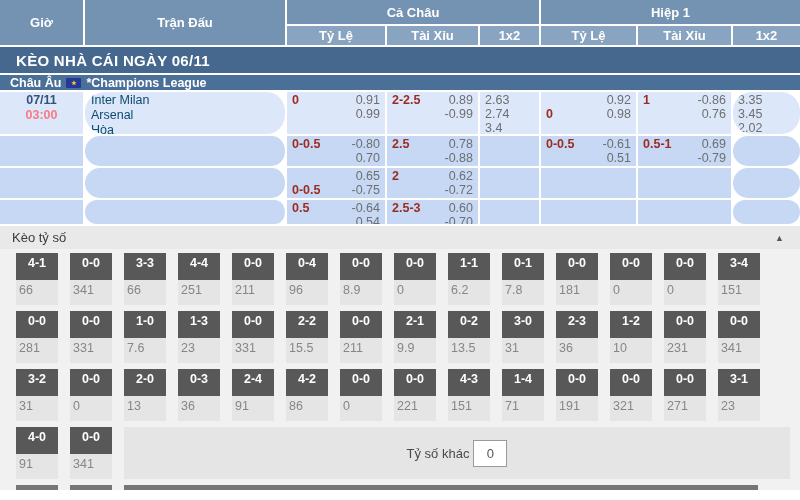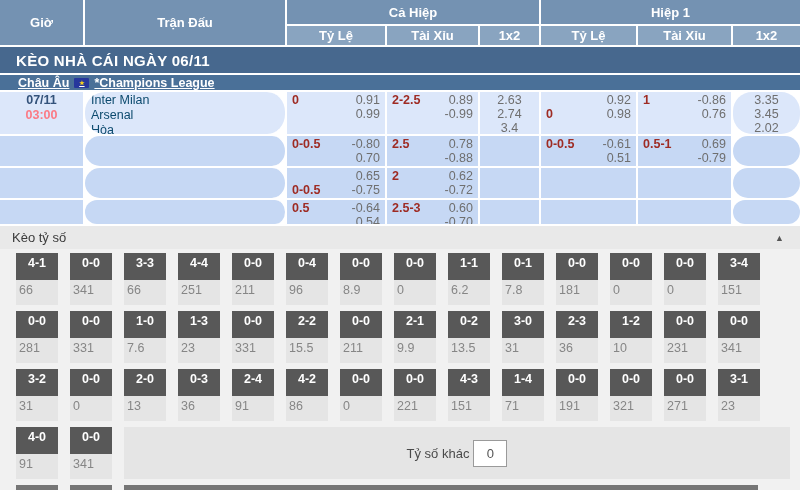--- a/index.html
+++ b/index.html
@@ -19,39 +19,39 @@
   .th-full  { grid-area:1/3/2/6; border-bottom:2px solid #fff; }
   .th-half  { grid-area:1/6/2/9; border-bottom:2px solid #fff; border-right:none; }
   .th-sub { background:#89a4c0; }
   .th-last { border-right:none; }
 
   .banner { height:30px; background:#47688e; border-top:2px solid #fff; border-bottom:2px solid #fff;
     color:#fff; font-size:15px; font-weight:bold; letter-spacing:.3px;
     display:flex; align-items:center; padding-left:16px; }
   .league-row { height:17px; background:#4a7098; border-bottom:2px solid #fff;
     color:#fff; font-size:12.5px; font-weight:bold;
-    display:flex; align-items:center; padding-left:18px; gap:5px;text-decoration:underline; }
+    display:flex; align-items:center; padding-left:10px; gap:5px; }
   .eu-flag { width:15px; height:10px; background:#26379c; border-radius:1px;
     display:inline-flex; align-items:center; justify-content:center;
     color:#ffd617; font-size:6px; line-height:6px; }
 
   .body-row { border-bottom:2px solid #fff; }
   .body-row .cell { border-right:2px solid #fff; overflow:hidden; }
   .body-row .cell:last-child { border-right:none;border-radius:19px; }
   .row-light .cell { background:#dce7fa; }
   .row-med .cell { background:#c6d8f4; }
   .r1 { height:44px; } .r2,.r3 { height:32px; } .r4 { height:26px; }
 
   .time-cell { text-align:center; padding-top:1px; font-weight:bold; font-size:12.5px; line-height:15px; }
   .date { color:#33527a; }
   .time { color:#fb7a84; }
   .match-cell { padding:1px 0 0 6px; font-size:12.5px; line-height:15px; color:#0c4a6e;border-radius:20px; }
   .odds-cell { padding:1px 5px 0 5px; }
   .line { display:flex; justify-content:space-between; height:14px; line-height:14px; font-size:12.5px; }
-  .line.x2 { justify-content:center; }
+  .line.x2 { justify-content:flex-start; }
   .hcp { color:#9e2b23; font-weight:bold; }
   .val { color:#6f6f6f; }
 
   
   .score-header { height:23px; background:#e9e9e9; display:flex; align-items:center;
     justify-content:space-between; padding:0 16px 0 12px; }
   .score-title { font-size:13px; color:#3a3a3a; }
   .collapse { font-size:9px; color:#555; cursor:pointer; }
   .score-section { background:#f1f1f1; padding:4px 0 0 16px; height:241px; overflow:hidden; }
   .score-row { display:flex; margin-bottom:6px; height:52px; }
@@ -69,21 +69,21 @@
   .partial-wide { width:634px; background:#757575; height:21px; }
 </style>
 </head>
 <body>
 
 <div class="page">
 
   <div class="thead">
     <div class="th th-time">Giờ</div>
     <div class="th th-match">Trận Đấu</div>
-    <div class="th th-full">Cả Hiệp</div>
+    <div class="th th-full">Cả Châu</div>
     <div class="th th-half">Hiệp 1</div>
     <div class="th th-sub" style="grid-area:2/3/3/4">Tỷ Lệ</div>
     <div class="th th-sub" style="grid-area:2/4/3/5">Tài Xỉu</div>
     <div class="th th-sub" style="grid-area:2/5/3/6">1x2</div>
     <div class="th th-sub" style="grid-area:2/6/3/7">Tỷ Lệ</div>
     <div class="th th-sub" style="grid-area:2/7/3/8">Tài Xỉu</div>
     <div class="th th-sub th-last" style="grid-area:2/8/3/9">1x2</div>
   </div>
 
   <div class="banner">

